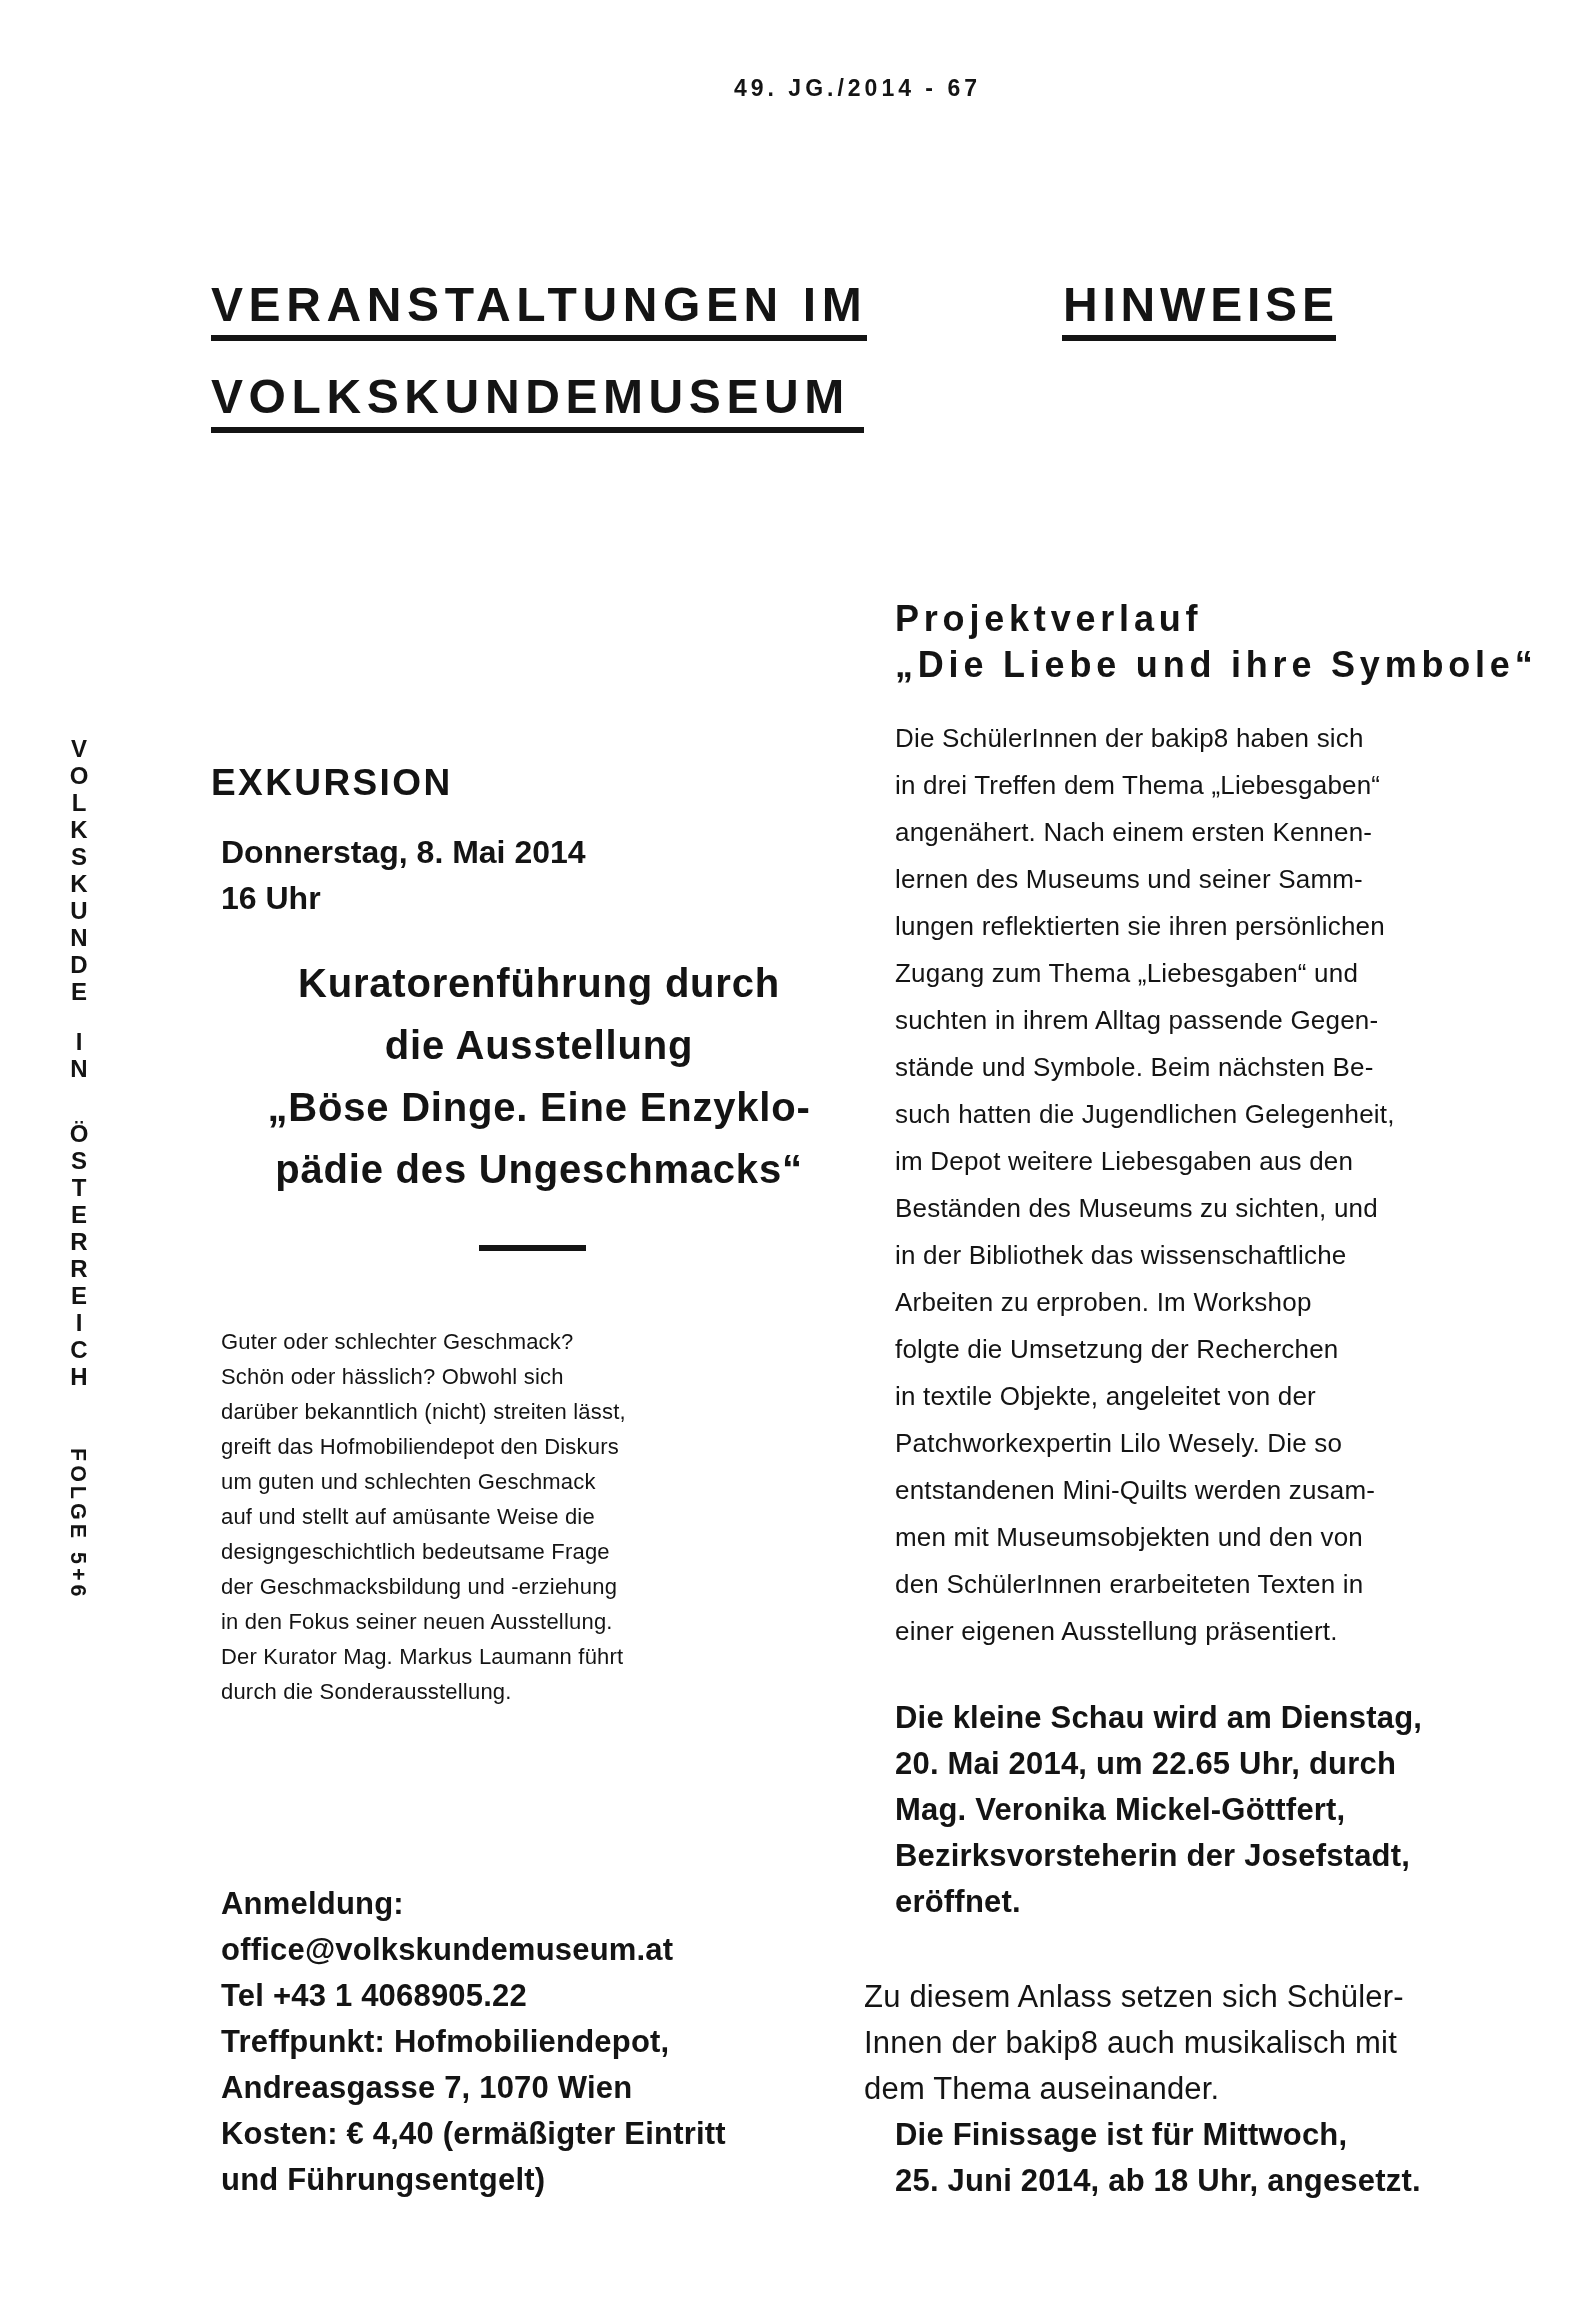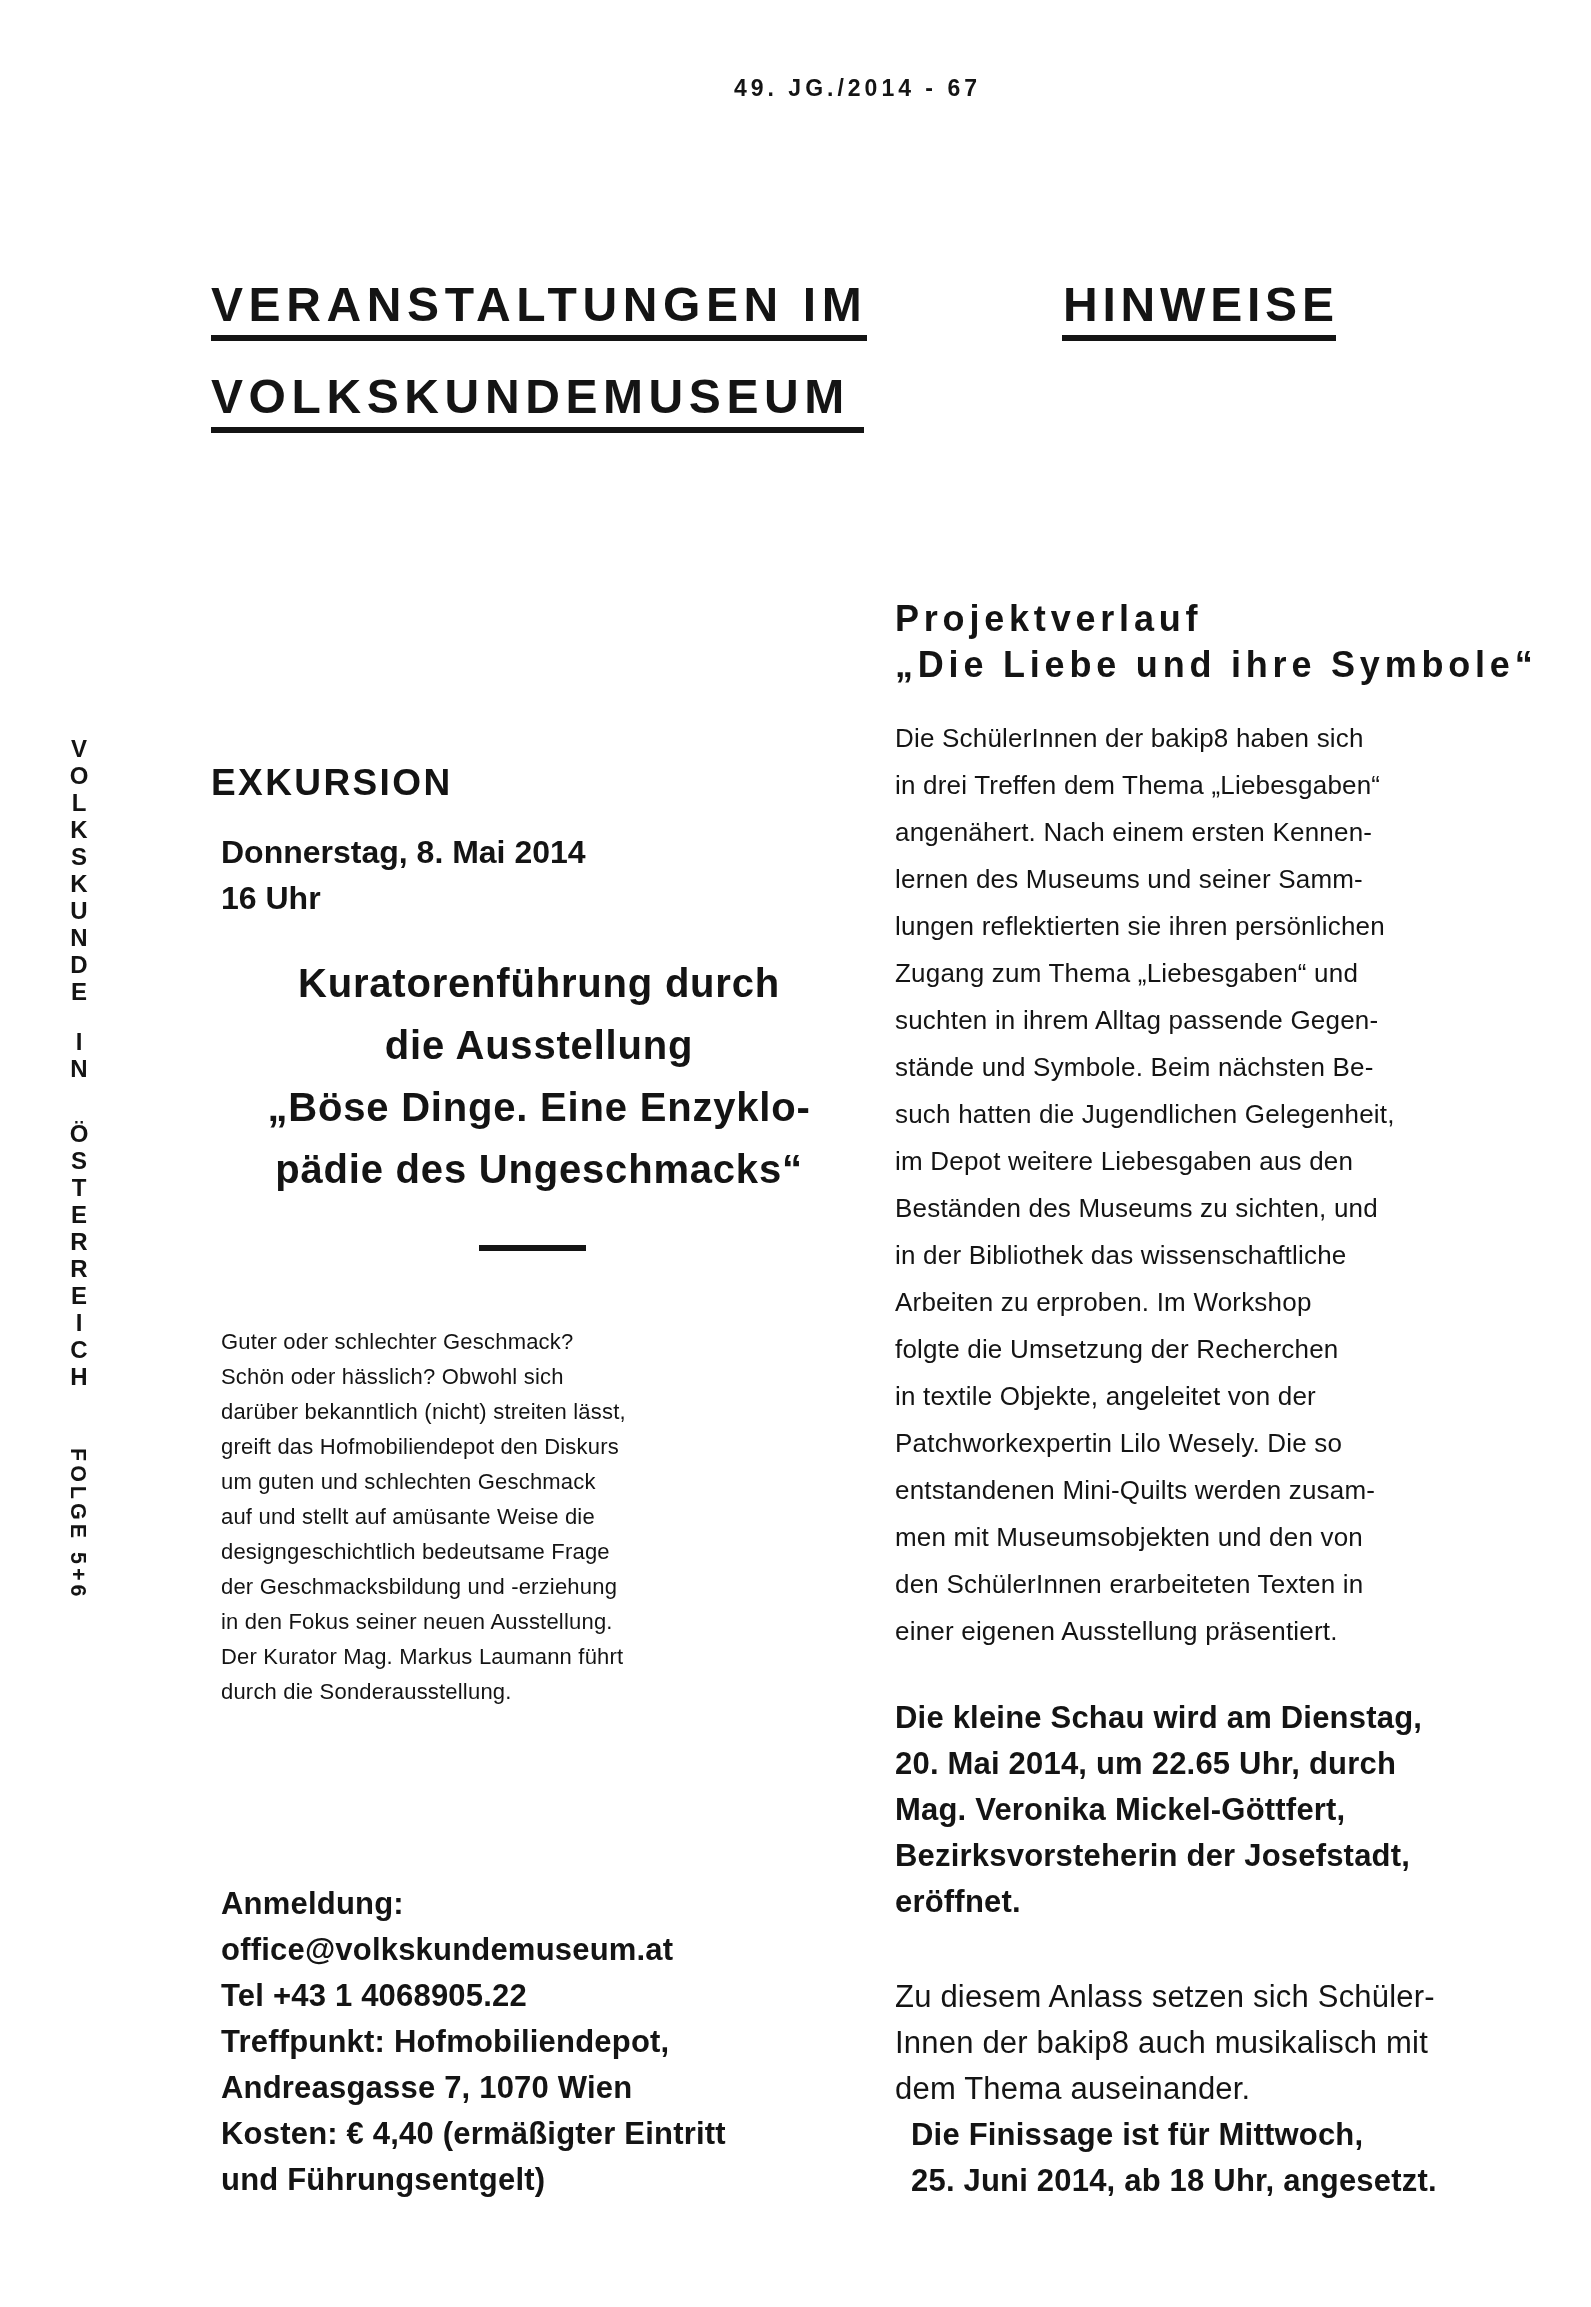--- a/index.html
+++ b/index.html
@@ -47,24 +47,24 @@
   #registration{left:221px;top:1881px;
     font-size:31px;font-weight:600;line-height:46px;letter-spacing:0.2px;}
 
   
   #project-kicker{left:895px;top:596px;
     font-size:36px;font-weight:700;letter-spacing:4.8px;line-height:46px;}
   #project-description{left:895px;top:715px;width:645px;
     font-size:26px;line-height:47px;letter-spacing:0.2px;}
   #opening{left:895px;top:1695px;
     font-size:31px;font-weight:600;line-height:46px;letter-spacing:0.2px;}
-  #project-note{left:895px;top:1974px;
+  #project-note{left:864px;top:1974px;
     font-size:31px;line-height:46px;letter-spacing:0.2px;}
   #finissage{left:895px;top:2112px;
-    font-size:31px;font-weight:600;line-height:46px;letter-spacing:0.2px;margin-left:16px;}
+    font-size:31px;font-weight:600;line-height:46px;letter-spacing:0.2px;}
 </style>
 </head>
 <body>
 
 <div id="page-header" class="abs">49. JG./2014 - 67</div>
 
 <div id="h-events-1" class="abs section-heading">VERANSTALTUNGEN IM</div>
 <div id="h-underline-1" class="abs heading-underline"></div>
 <div id="h-events-2" class="abs section-heading">VOLKSKUNDEMUSEUM</div>
 <div id="h-underline-2" class="abs heading-underline"></div>

